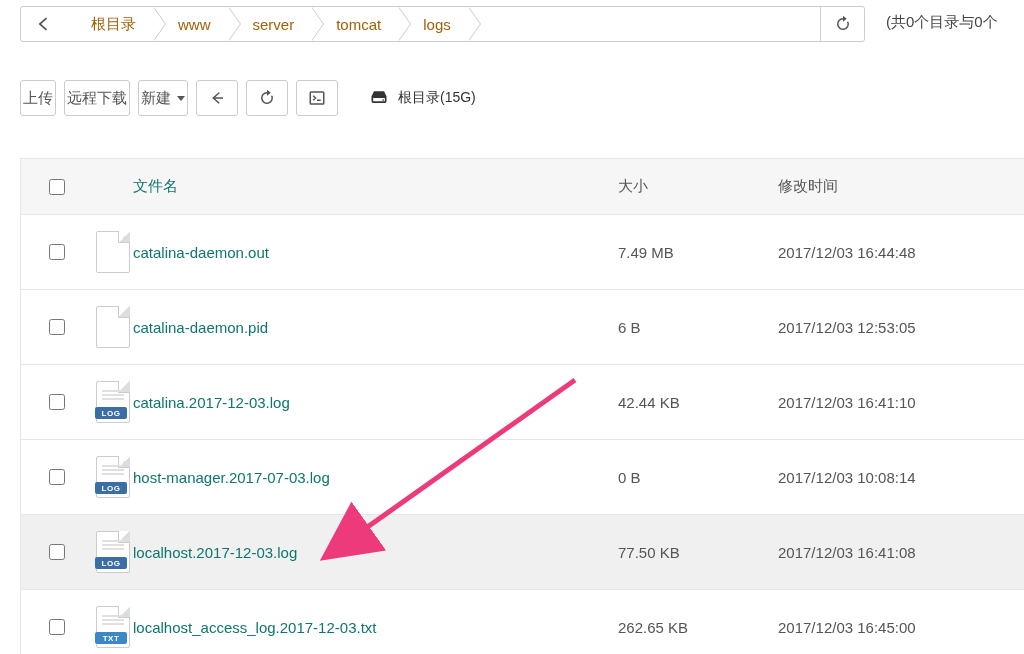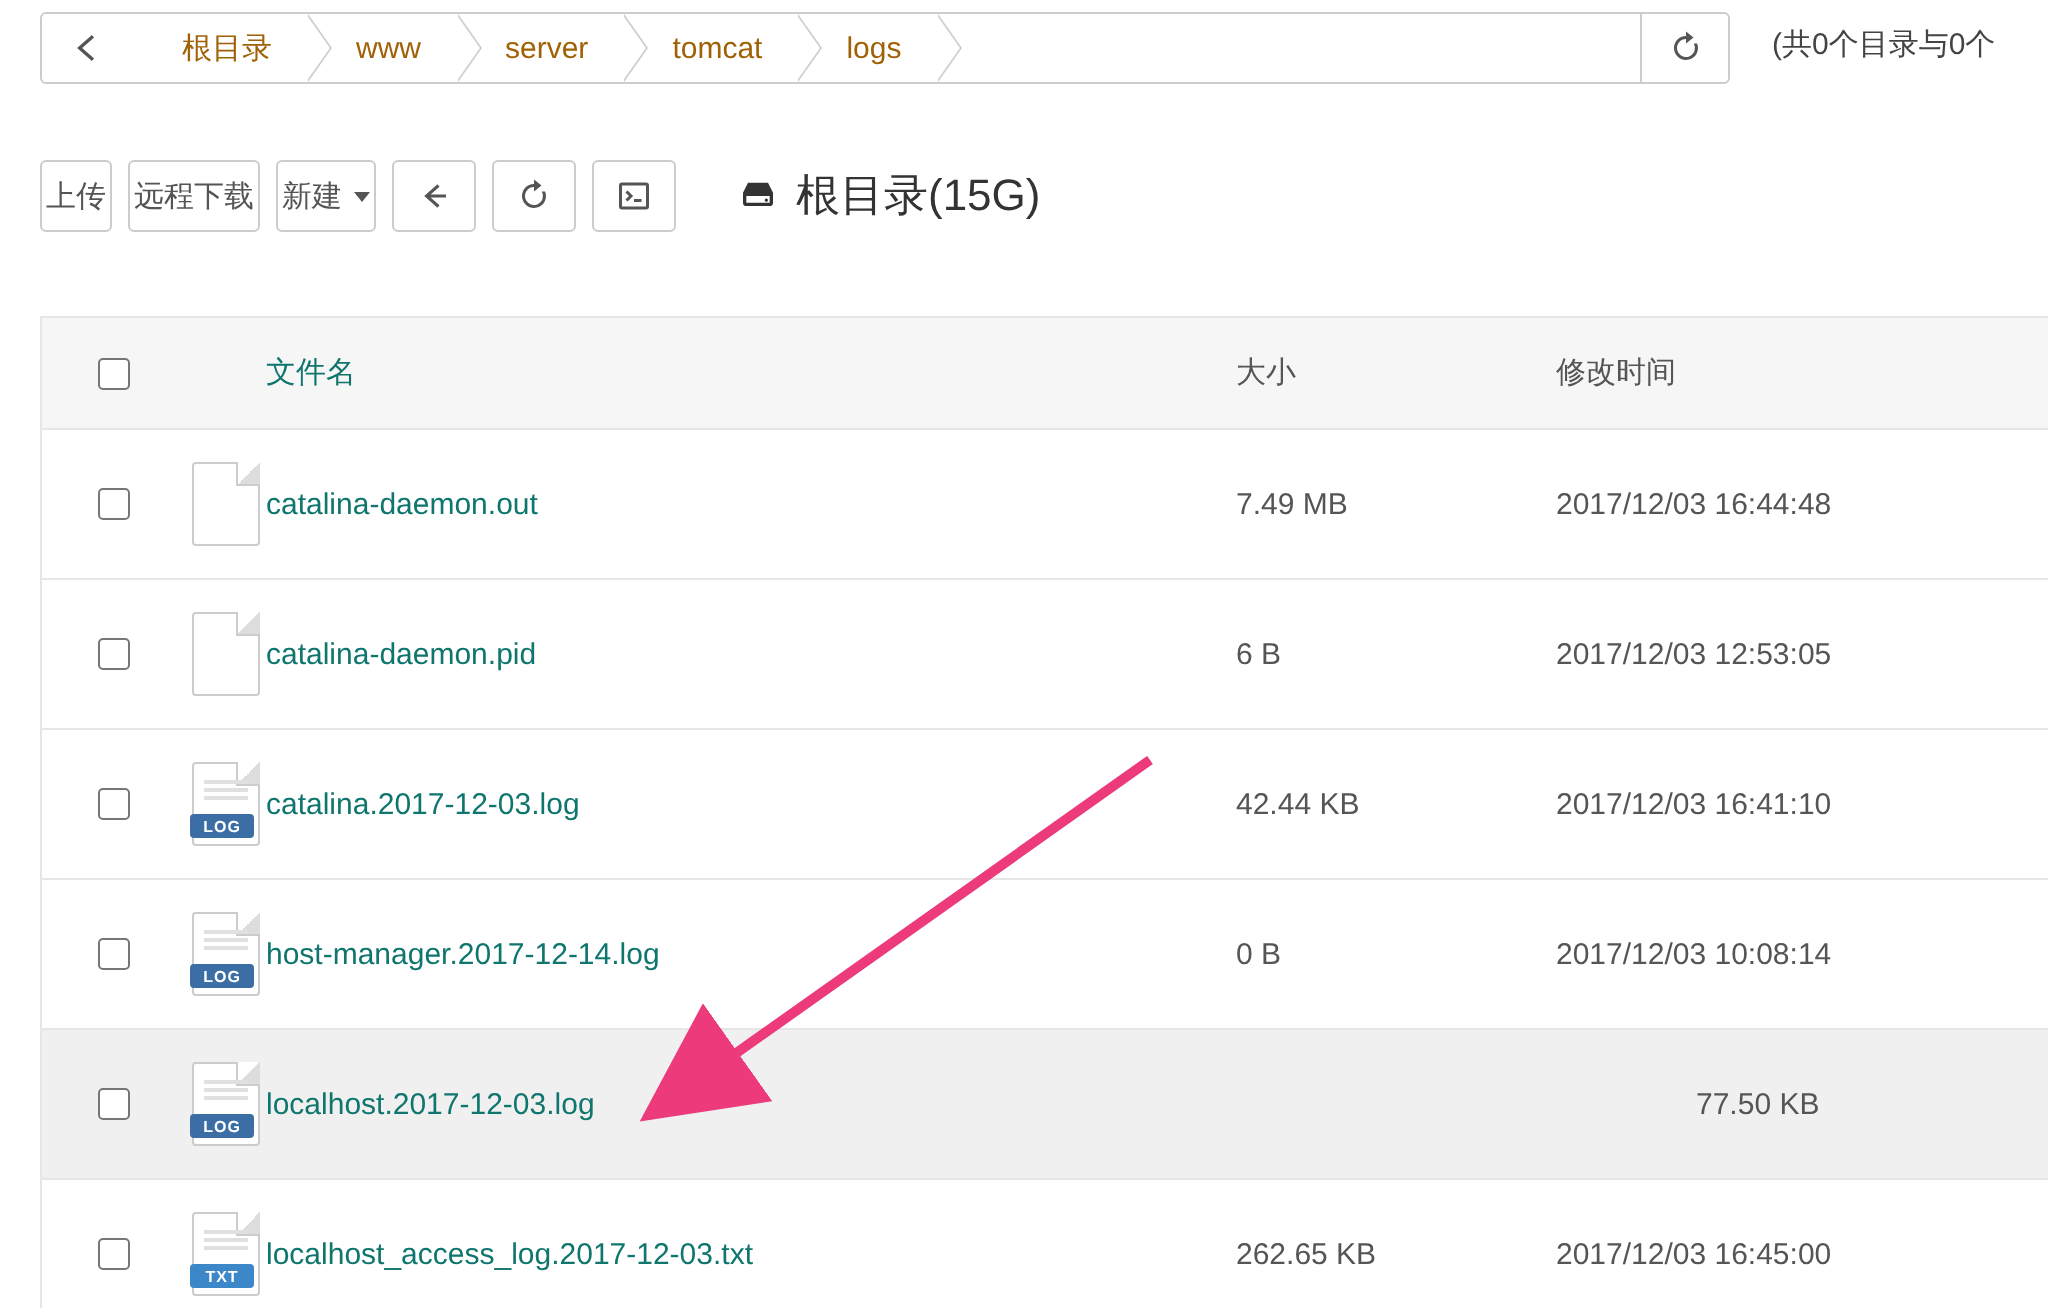--- a/index.html
+++ b/index.html
@@ -120,21 +120,21 @@
     width: 0; height: 0;
     border-left: 4px solid transparent;
     border-right: 4px solid transparent;
     border-top: 5px solid #555;
   }
   .disk-info {
     margin-left: 22px;
     display: flex;
     align-items: center;
     gap: 8px;
-    font-size: 22px;
+    font-size: 14px;
     color: #333;
     font-weight: 500;
   }
   .disk-info svg { width: 22px; height: 20px; fill:#333; }
 
   
   .file-list {
     position: absolute;
     left: 20px;
     top: 158px;
@@ -331,39 +331,40 @@
       </div>
       <div class="cell-icon">
         <div class="ficon">
           <div class="page">
             <div class="fold"></div>
             <div class="lines"></div>
             <div class="tag log">LOG</div>
           </div>
         </div>
       </div>
-      <div class="cell-name">host-manager.2017-12-14.log</div>
+      <div class="cell-name">host-manager.2017-07-03.log</div>
       <div class="cell-size">0 B</div>
       <div class="cell-date">2017/12/03 10:08:14</div>
     </div>
     <div class="row hovered">
       <div class="cell-check">
         <input type="checkbox" style="">
       </div>
       <div class="cell-icon">
         <div class="ficon">
           <div class="page">
             <div class="fold"></div>
             <div class="lines"></div>
             <div class="tag log">LOG</div>
           </div>
         </div>
       </div>
       <div class="cell-name">localhost.2017-12-03.log</div>
       <div class="cell-size">77.50 KB</div>
+      <div class="cell-date">2017/12/03 16:41:08</div>
     </div>
     <div class="row">
       <div class="cell-check">
         <input type="checkbox" style="">
       </div>
       <div class="cell-icon">
         <div class="ficon">
           <div class="page">
             <div class="fold"></div>
             <div class="lines"></div>

